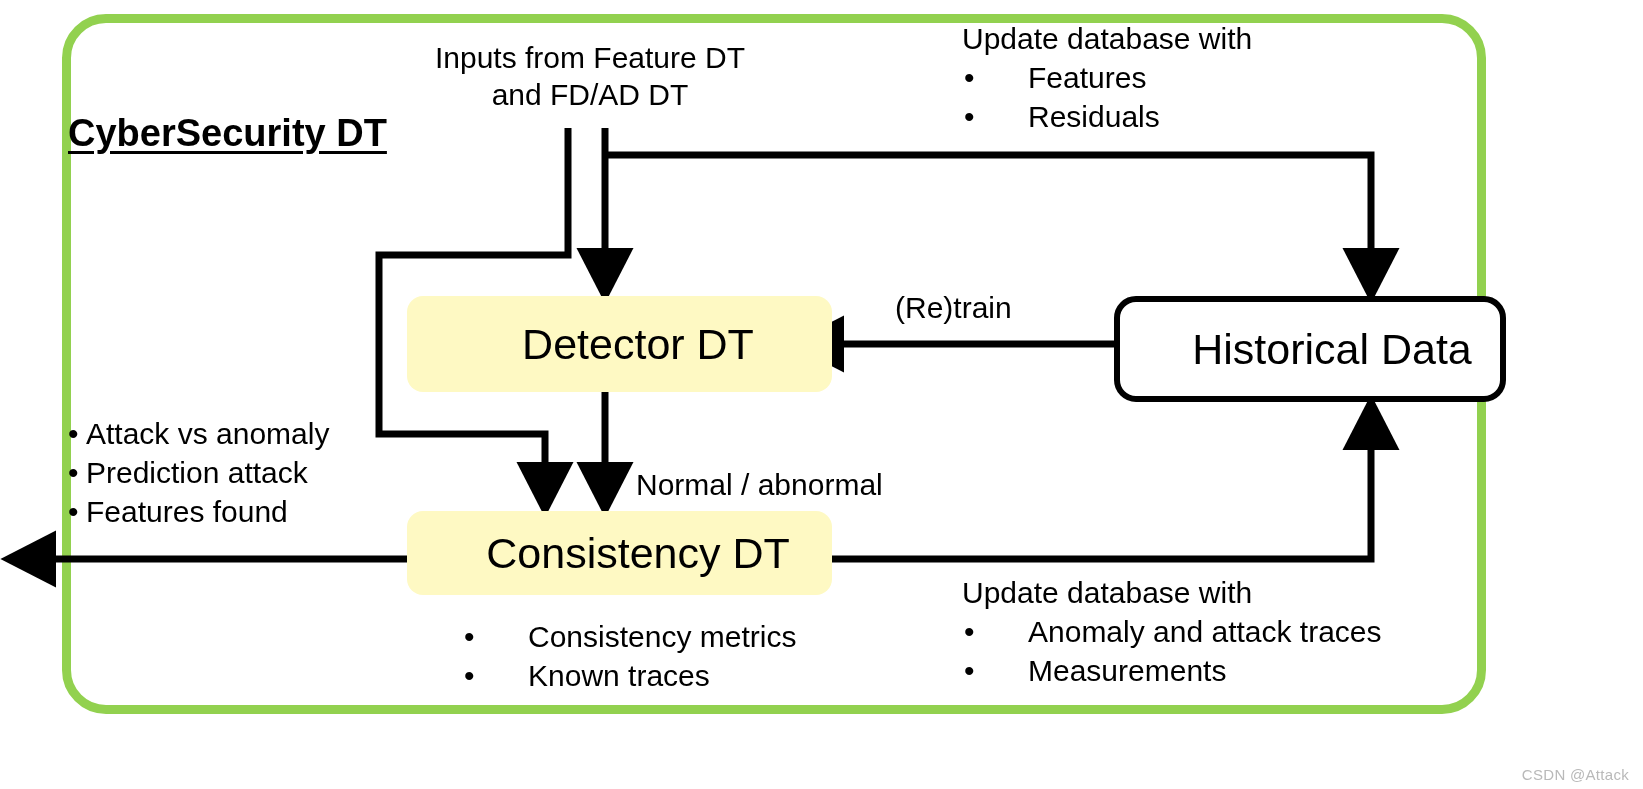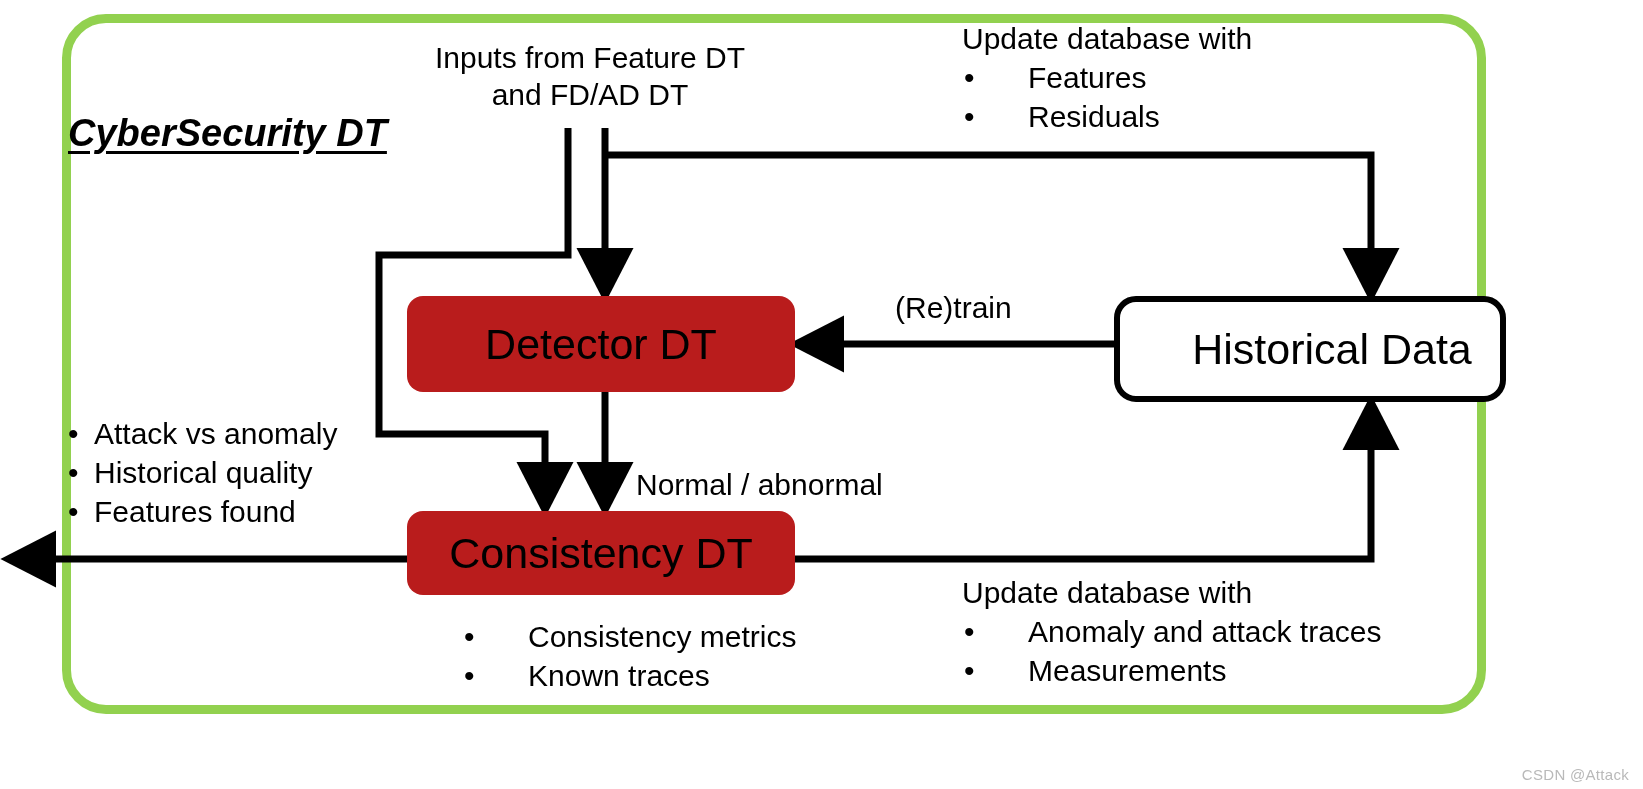--- a/index.html
+++ b/index.html
@@ -32,27 +32,28 @@
     position: absolute;
     left: 0;
     top: 0;
     width: 1643px;
     height: 789px;
     pointer-events: none;
   }
   
   .proc-box {
     position: absolute;
-    background: #b91c1c;
+    background: #fef9c3;
     border-radius: 16px;
     display: flex;
     align-items: center;
     justify-content: center;
     color: #000;
     font-weight: 400;
+    padding-left: 37px;
   }
   #detector-dt {
     left: 407px;
     top: 296px;
     width: 388px;
     height: 96px;
     font-size: 43px;
   }
   #consistency-dt {
     left: 407px;
@@ -83,21 +84,20 @@
     position: absolute;
     color: #000;
     line-height: 1.22;
     white-space: pre-line;
   }
   #title-cybersecurity {
     left: 68px;
     top: 110px;
     font-size: 38px;
     font-weight: bold;
-    font-style: italic;
     text-decoration: underline;
     text-underline-offset: 5px;
     letter-spacing: 0px;
   }
   #inputs-label {
     left: 400px;
     top: 40px;
     width: 380px;
     text-align: center;
     font-size: 30px;
@@ -142,21 +142,21 @@
     font-size: 30px;
     line-height: 1;
   }
   .bul-text { display: inline-block; }
   
   .indent .blk-head { padding-left: 32px; }
   .indent .bullet { margin-left: 34px; }
   .indent .bul-text { margin-left: 54px; }
   
   .flush .bullet { margin-left: 0px; }
-  .flush .bul-text { margin-left: 16px; }
+  .flush .bul-text { margin-left: 8px; }
 
   #update-db-top  { left: 930px; top: 22px; }
   #outputs-left   { left: 68px;  top: 417px; }
   #consistency-out{ left: 430px; top: 620px; }
   #update-db-bot  { left: 930px; top: 576px; }
 
   #watermark {
     position: absolute;
     right: 14px;
     bottom: 6px;
@@ -244,21 +244,21 @@
   </div>
 
   <div class="blk flush" id="outputs-left">
     <ul>
       <li>
         <span class="bullet">•</span>
         <span class="bul-text">Attack vs anomaly</span>
       </li>
       <li>
         <span class="bullet">•</span>
-        <span class="bul-text">Historical quality</span>
+        <span class="bul-text">Prediction attack</span>
       </li>
       <li>
         <span class="bullet">•</span>
         <span class="bul-text">Features found</span>
       </li>
     </ul>
   </div>
 
   <div class="blk indent" id="consistency-out">
     <ul>

